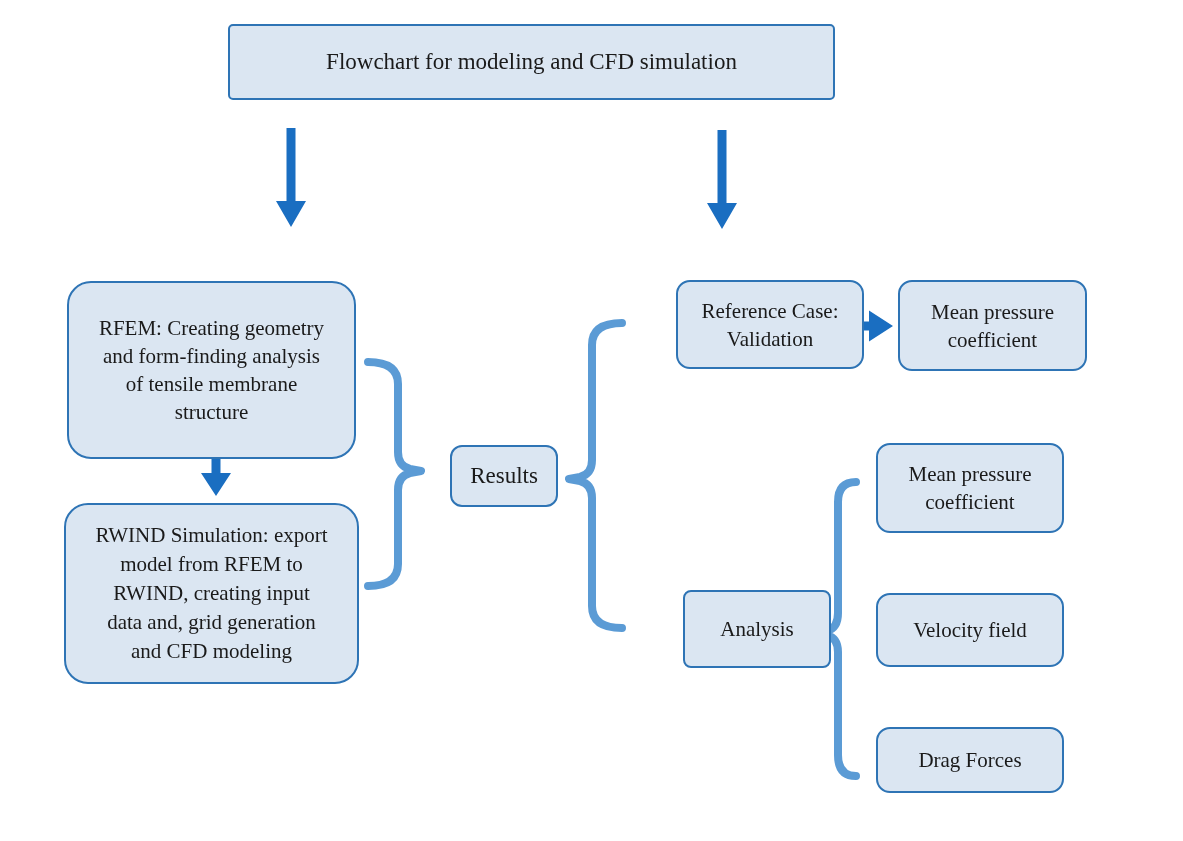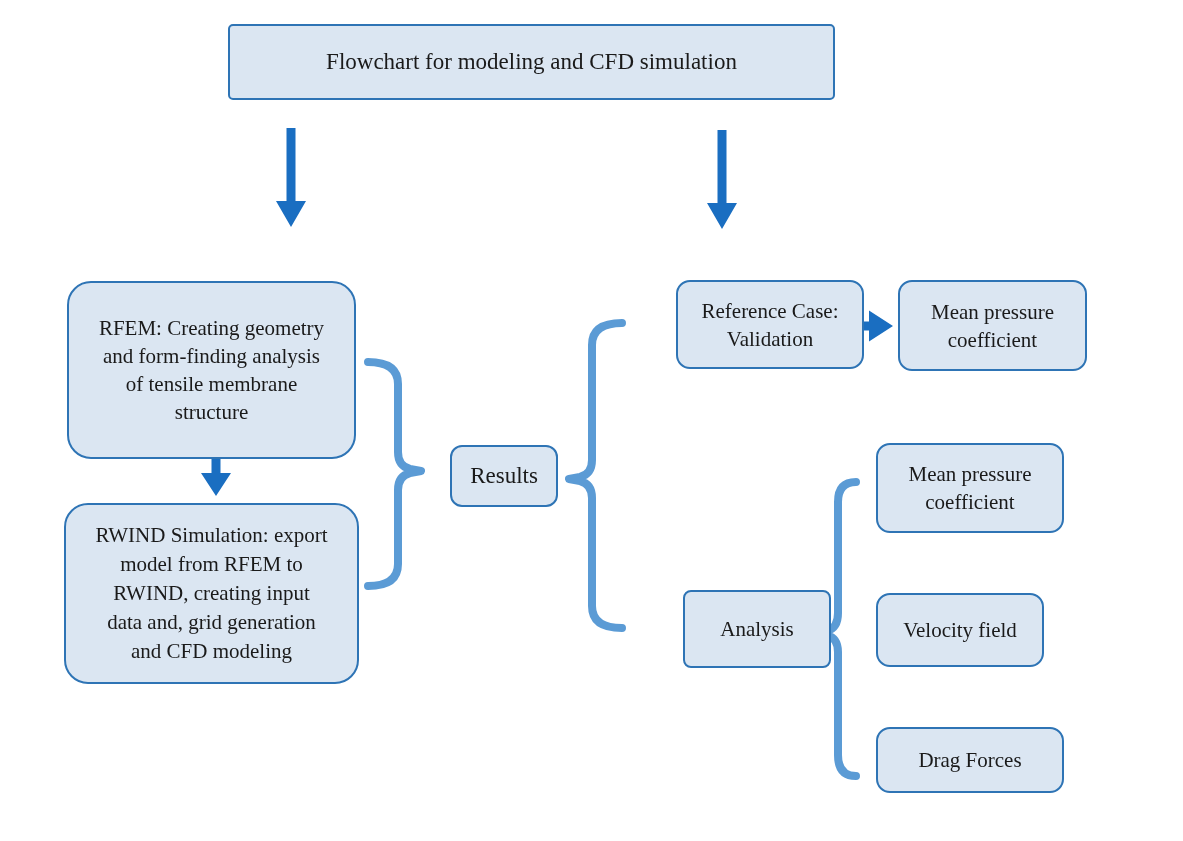--- a/index.html
+++ b/index.html
@@ -33,21 +33,21 @@
   .label{white-space:pre-line;display:block;}
   
   #n-title   {left:228px;top:24px;width:607px;height:76px;border-radius:5px;font-size:23px;}
   #n-rfem    {left:67px;top:281px;width:289px;height:178px;border-radius:24px;font-size:21px;line-height:28px;}
   #n-rwind   {left:64px;top:503px;width:295px;height:181px;border-radius:24px;font-size:21px;line-height:29px;}
   #n-results {left:450px;top:445px;width:108px;height:62px;border-radius:12px;font-size:23px;}
   #n-refcase {left:676px;top:280px;width:188px;height:89px;border-radius:14px;font-size:21px;line-height:28px;}
   #n-mpc1    {left:898px;top:280px;width:189px;height:91px;border-radius:14px;font-size:21px;line-height:28px;}
   #n-analysis{left:651px;top:590px;width:148px;height:78px;border-radius:8px;font-size:21px;margin-left:32px;}
   #n-mpc2    {left:876px;top:443px;width:188px;height:90px;border-radius:14px;font-size:21px;line-height:28px;}
-  #n-velocity{left:876px;top:593px;width:168px;height:74px;border-radius:14px;font-size:21px;}
+  #n-velocity{left:876px;top:593px;width:188px;height:74px;border-radius:14px;font-size:21px;}
   #n-drag    {left:876px;top:727px;width:188px;height:66px;border-radius:14px;font-size:21px;}
 </style>
 </head>
 <body>
 
 <div id="canvas">
 
   <svg id="connectors" viewBox="0 0 1183 841" xmlns="http://www.w3.org/2000/svg" aria-hidden="true">
     <path class="arrow" d="M286.5,128 H295.5 V201 H306 L291,227 L276,201 H286.5 Z"></path>
     <path class="arrow" d="M717.5,130 H726.5 V203 H737 L722,229 L707,203 H717.5 Z"></path>

